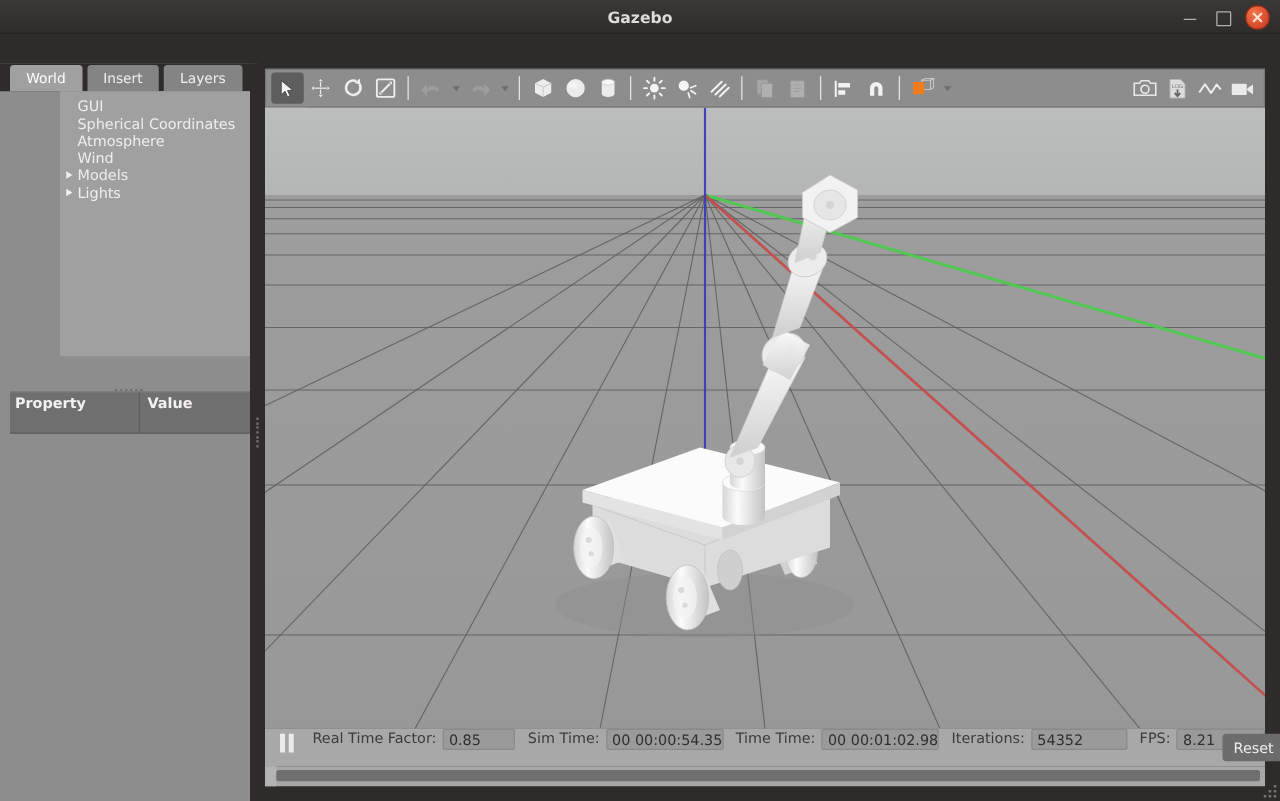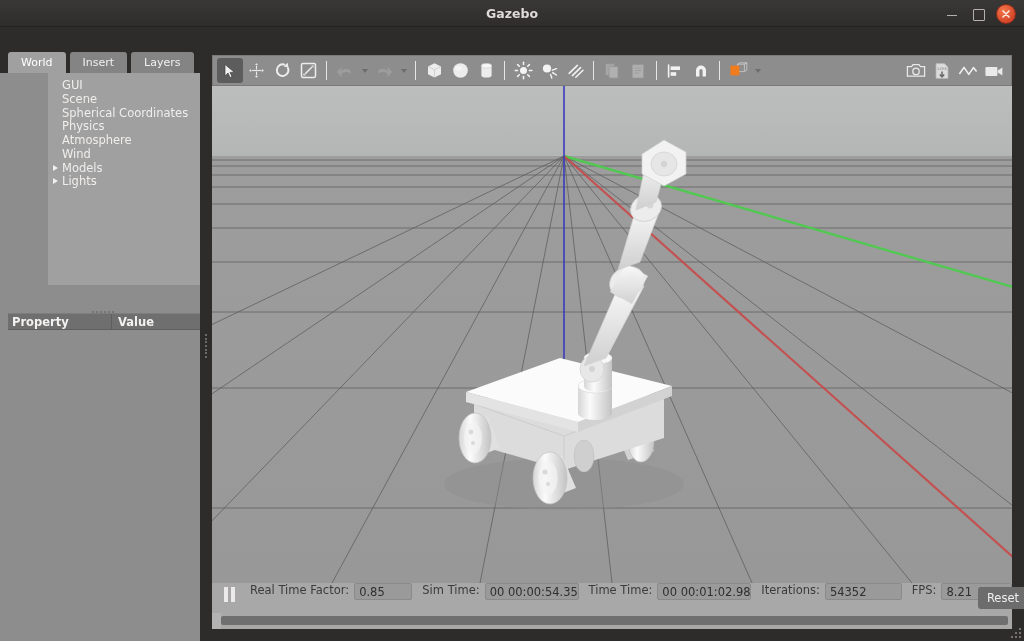--- a/index.html
+++ b/index.html
@@ -88,21 +88,21 @@
     position: absolute; left: 86px; top: 258px; width: 34px; height: 5px;
     display: flex; align-items: center; justify-content: center; gap: 2px;
   }
   .splitgrip i { width: 2px; height: 2px; background: #6e6e6e; display: block; border-radius: 50%; }
 
   .proptable {
     position: absolute; left: 8px; top: 262px; width: 198px; height: 328px;
     background: #8d8d8d;
   }
   .prophead {
-    display: flex; height: 17px; background: #6f6f6f;
+    display: flex; height: 34px; background: #6f6f6f;
     border-top: 1px solid #7d7d7d; border-bottom: 1px solid #5e5e5e;
   }
   .prophead div {
     font-size: 11.5px; font-weight: bold; color: #f4f2f0; line-height: 17px; cursor: default;
   }
   .prophead .c1 { width: 104px; padding-left: 4px; border-right: 1px solid #5e5e5e; }
   .prophead .c2 { flex: 1; padding-left: 6px; }
 
   
   .vsplit {
@@ -213,29 +213,21 @@
       <div class="tab">Layers</div>
     </div>
 
     <div class="treepane">
       <div class="treeitem">
         <span class="treearrow empty"></span>
         <span>GUI</span>
       </div>
       <div class="treeitem">
         <span class="treearrow empty"></span>
-        <span>Scene</span>
-      </div>
-      <div class="treeitem">
-        <span class="treearrow empty"></span>
         <span>Spherical Coordinates</span>
-      </div>
-      <div class="treeitem">
-        <span class="treearrow empty"></span>
-        <span>Physics</span>
       </div>
       <div class="treeitem">
         <span class="treearrow empty"></span>
         <span>Atmosphere</span>
       </div>
       <div class="treeitem">
         <span class="treearrow empty"></span>
         <span>Wind</span>
       </div>
       <div class="treeitem">

